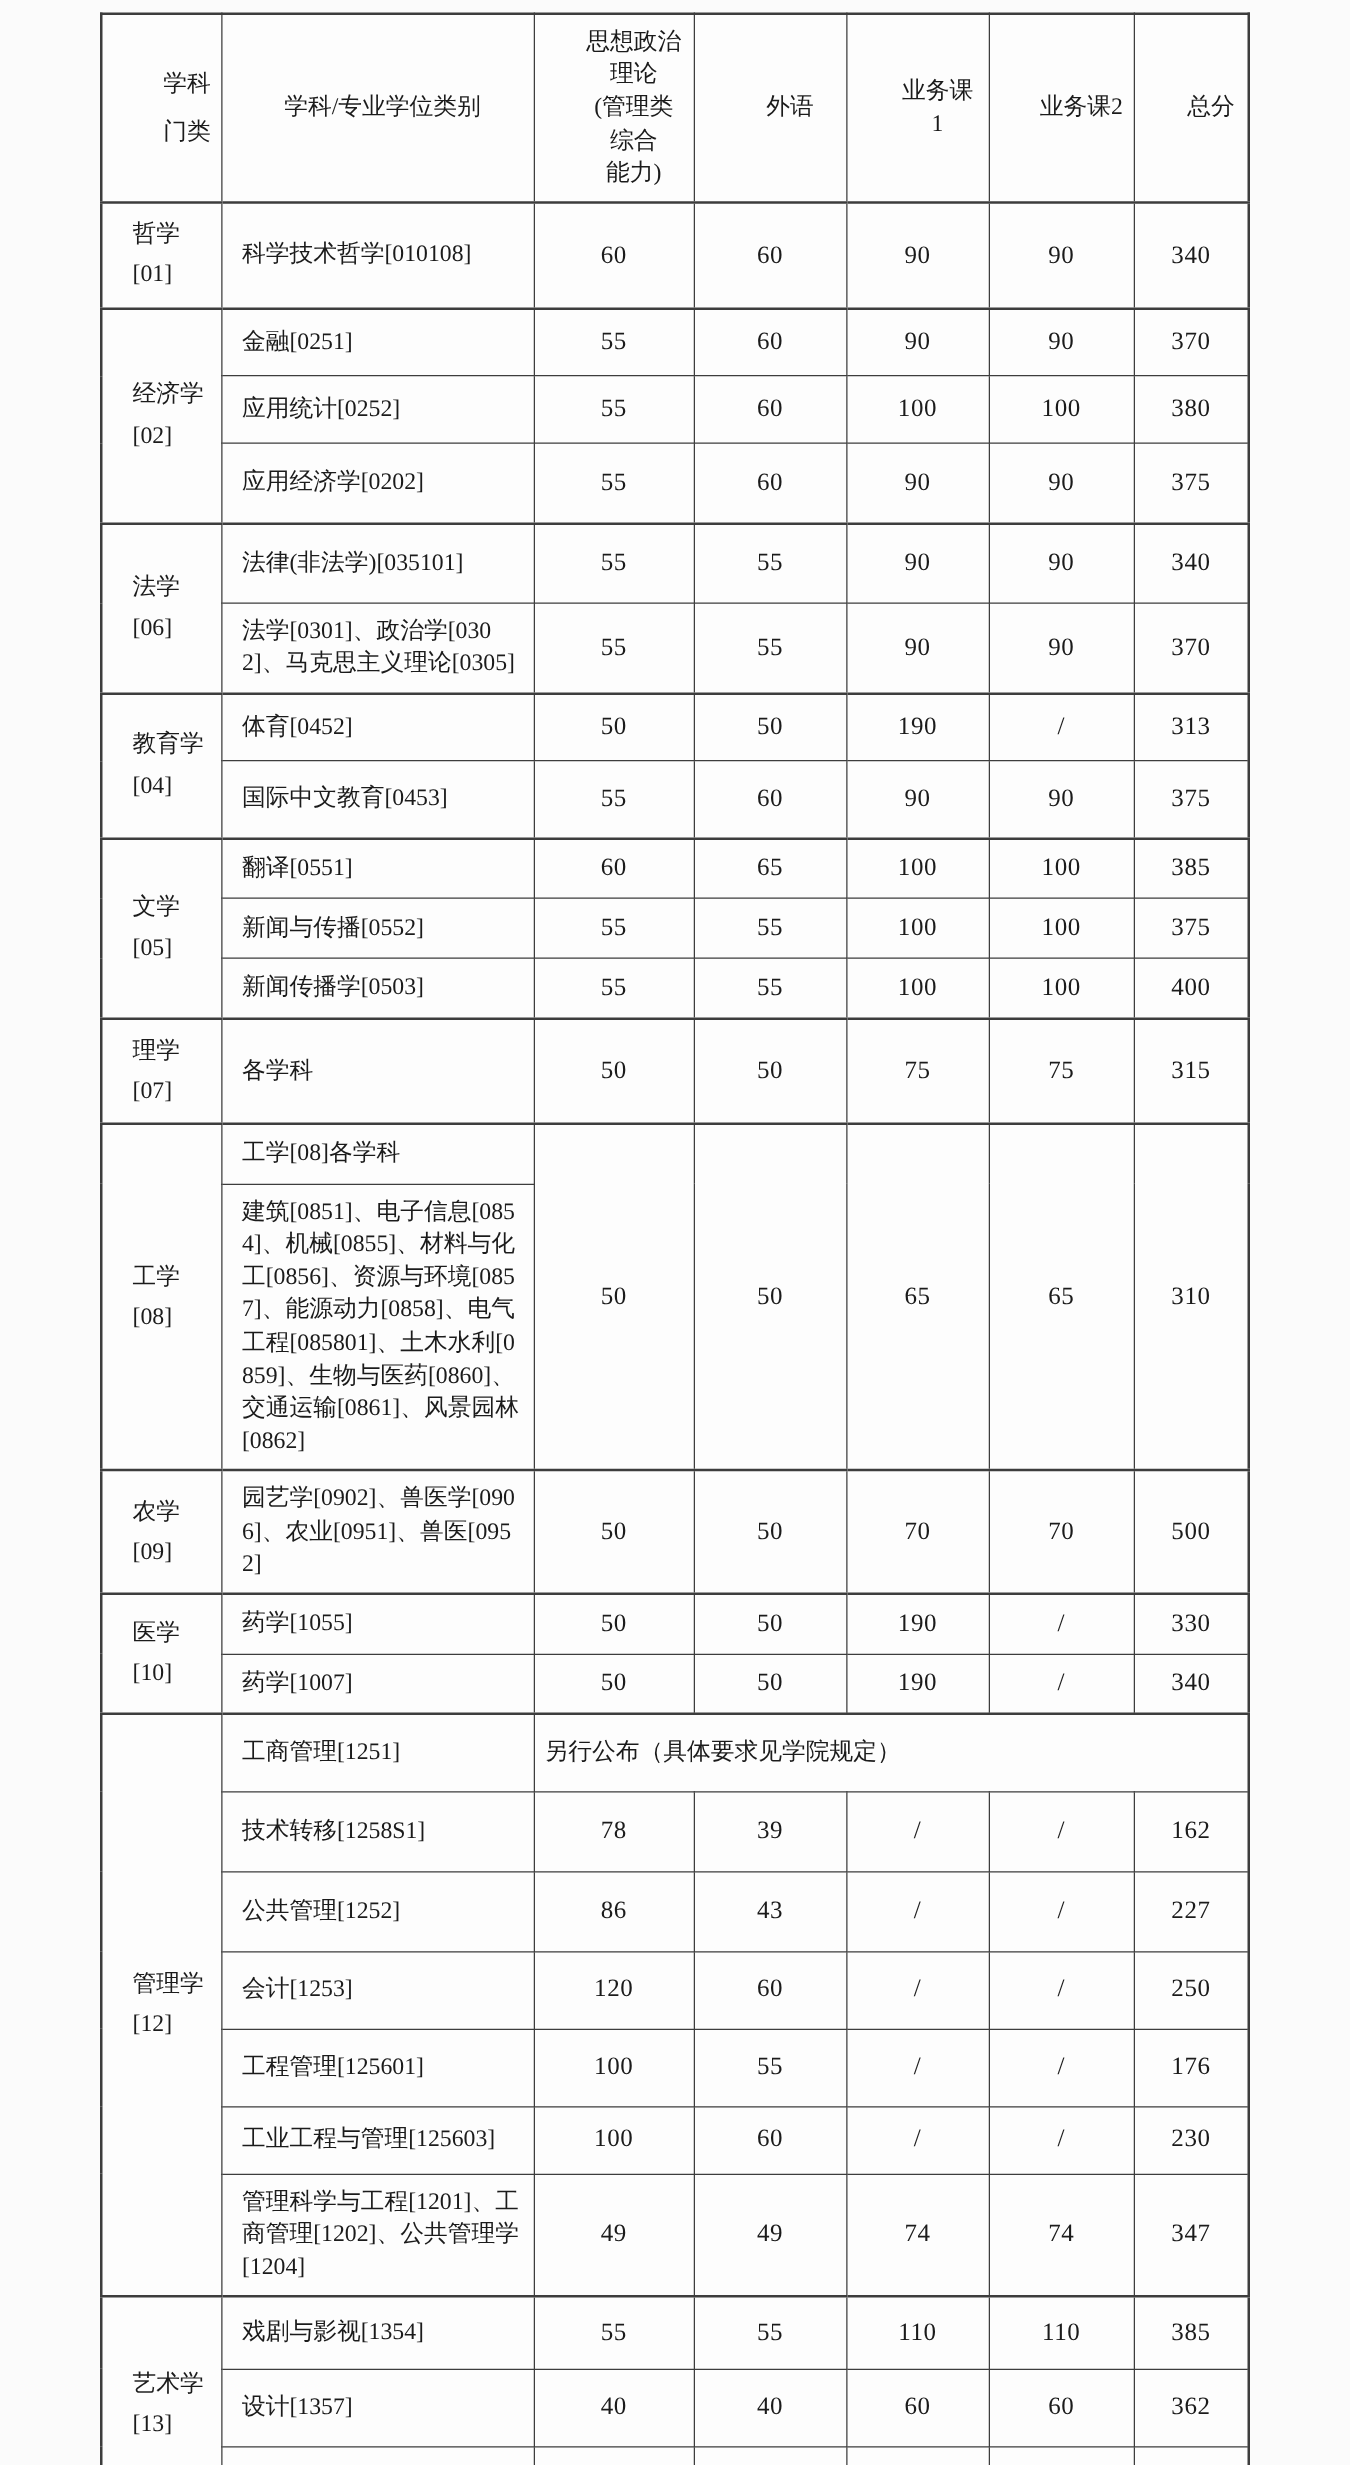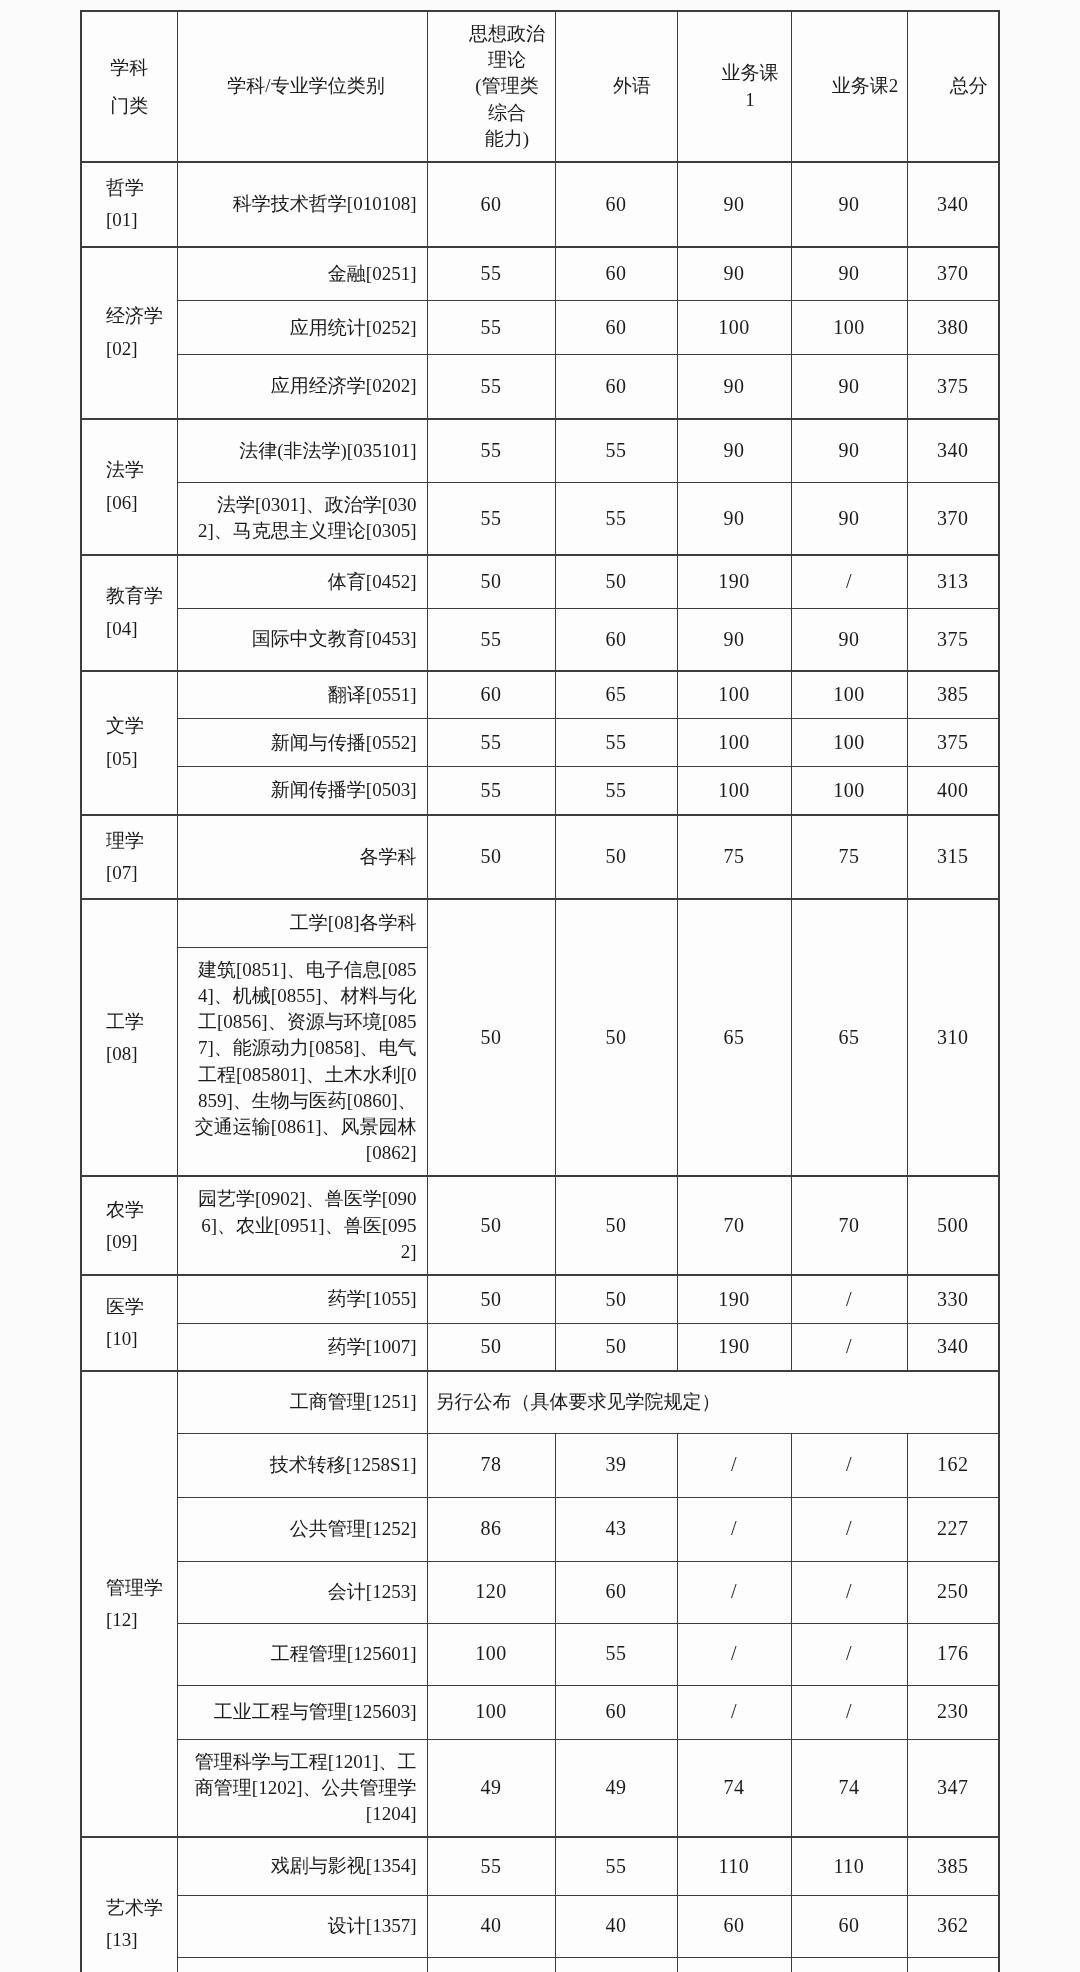--- a/index.html
+++ b/index.html
@@ -36,30 +36,30 @@
   tr { height: 54px; }
   tr.h88 { height: 88px; }
   tr.h76 { height: 76px; margin-left: 16px; }
   tr.h74 { height: 74px; }
   tr.h68 { height: 48px; }
   tr.h64 { height: 64px; }
   tr.h62 { height: 62px; }
   tr.h58 { height: 58px; }
   tr.h48 { height: 48px; }
   th { white-space: pre-line; text-align: center; padding-left: 40px; }
-  th.h-cat  { text-align: center; padding-left: 8px; line-height: 2.0; }
+  th.h-cat  { text-align: right; padding-left: 8px; line-height: 2.0; }
   th.h-major{ text-align: center; padding-left: 16px; }
   td.cat {
     text-align: left;
     padding-left: 24px;
     white-space: pre-line;
     line-height: 1.7;
   }
   td.major {
-    text-align: right;
+    text-align: left;
     padding-left: 16px;
     padding-right: 10px;
   }
   td.score {
     text-align: center;
     font-size: 20px;
     letter-spacing: 0.5px;
   }
   td.note {
     text-align: left;

